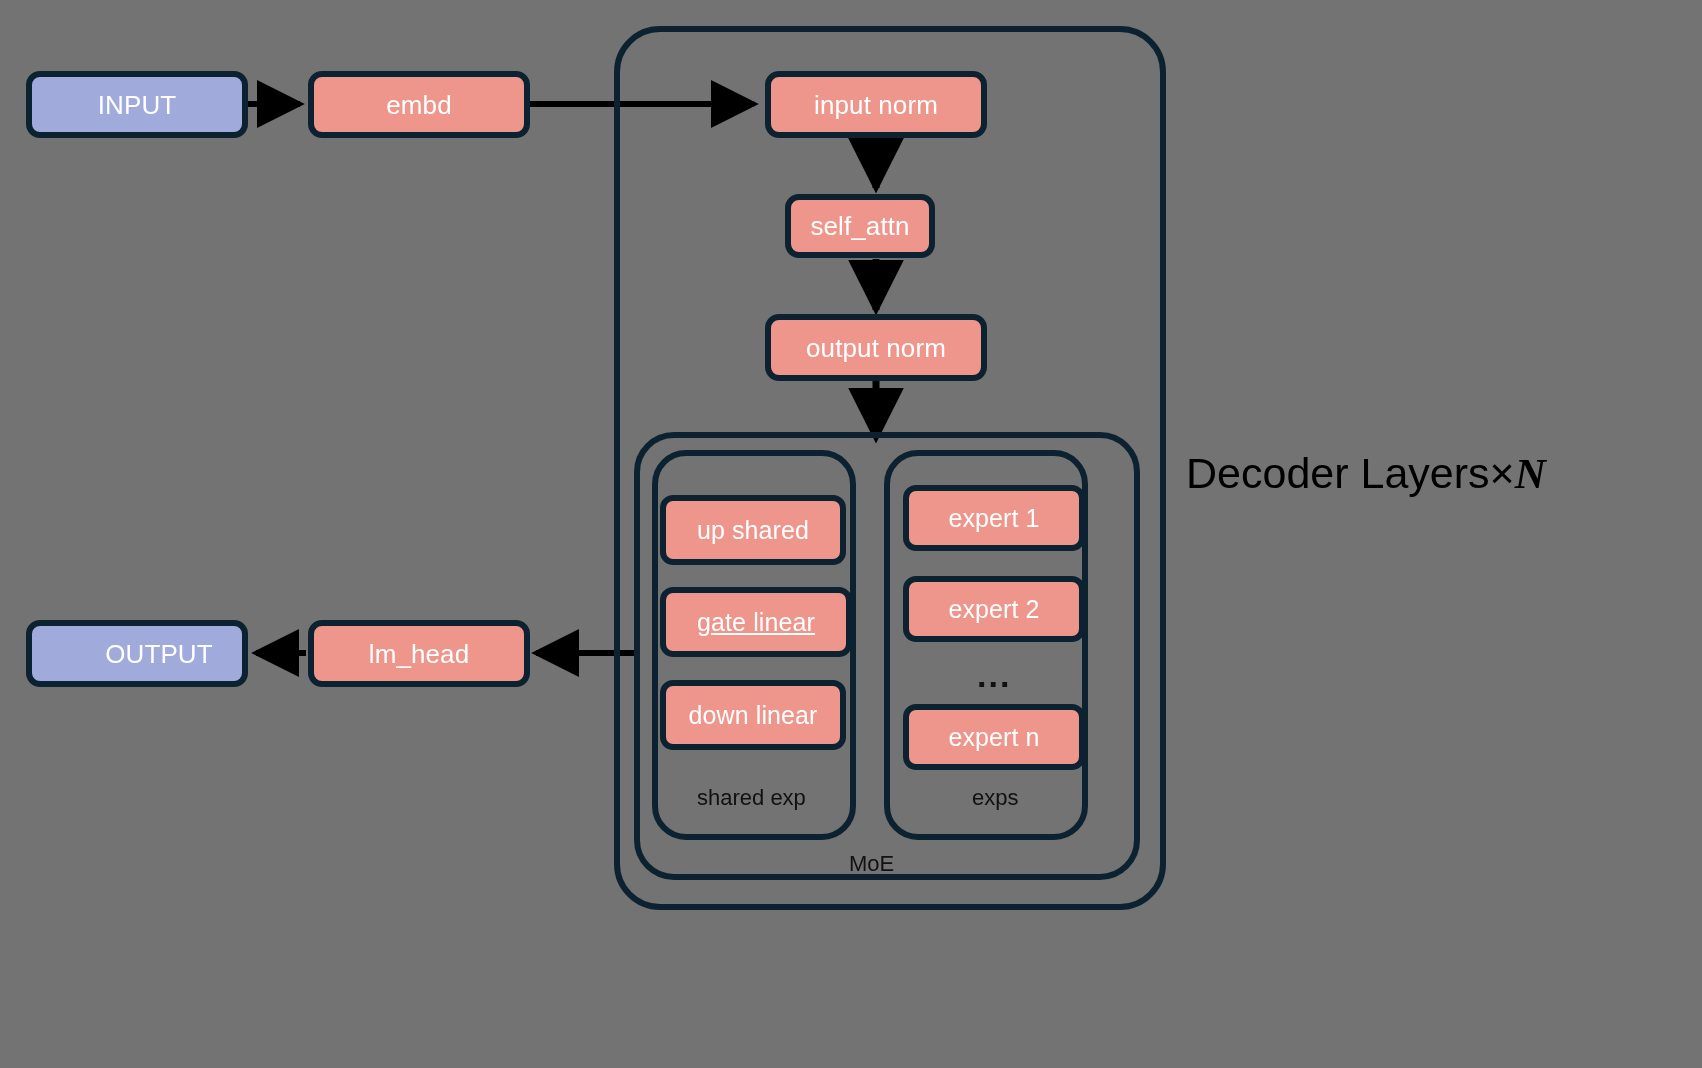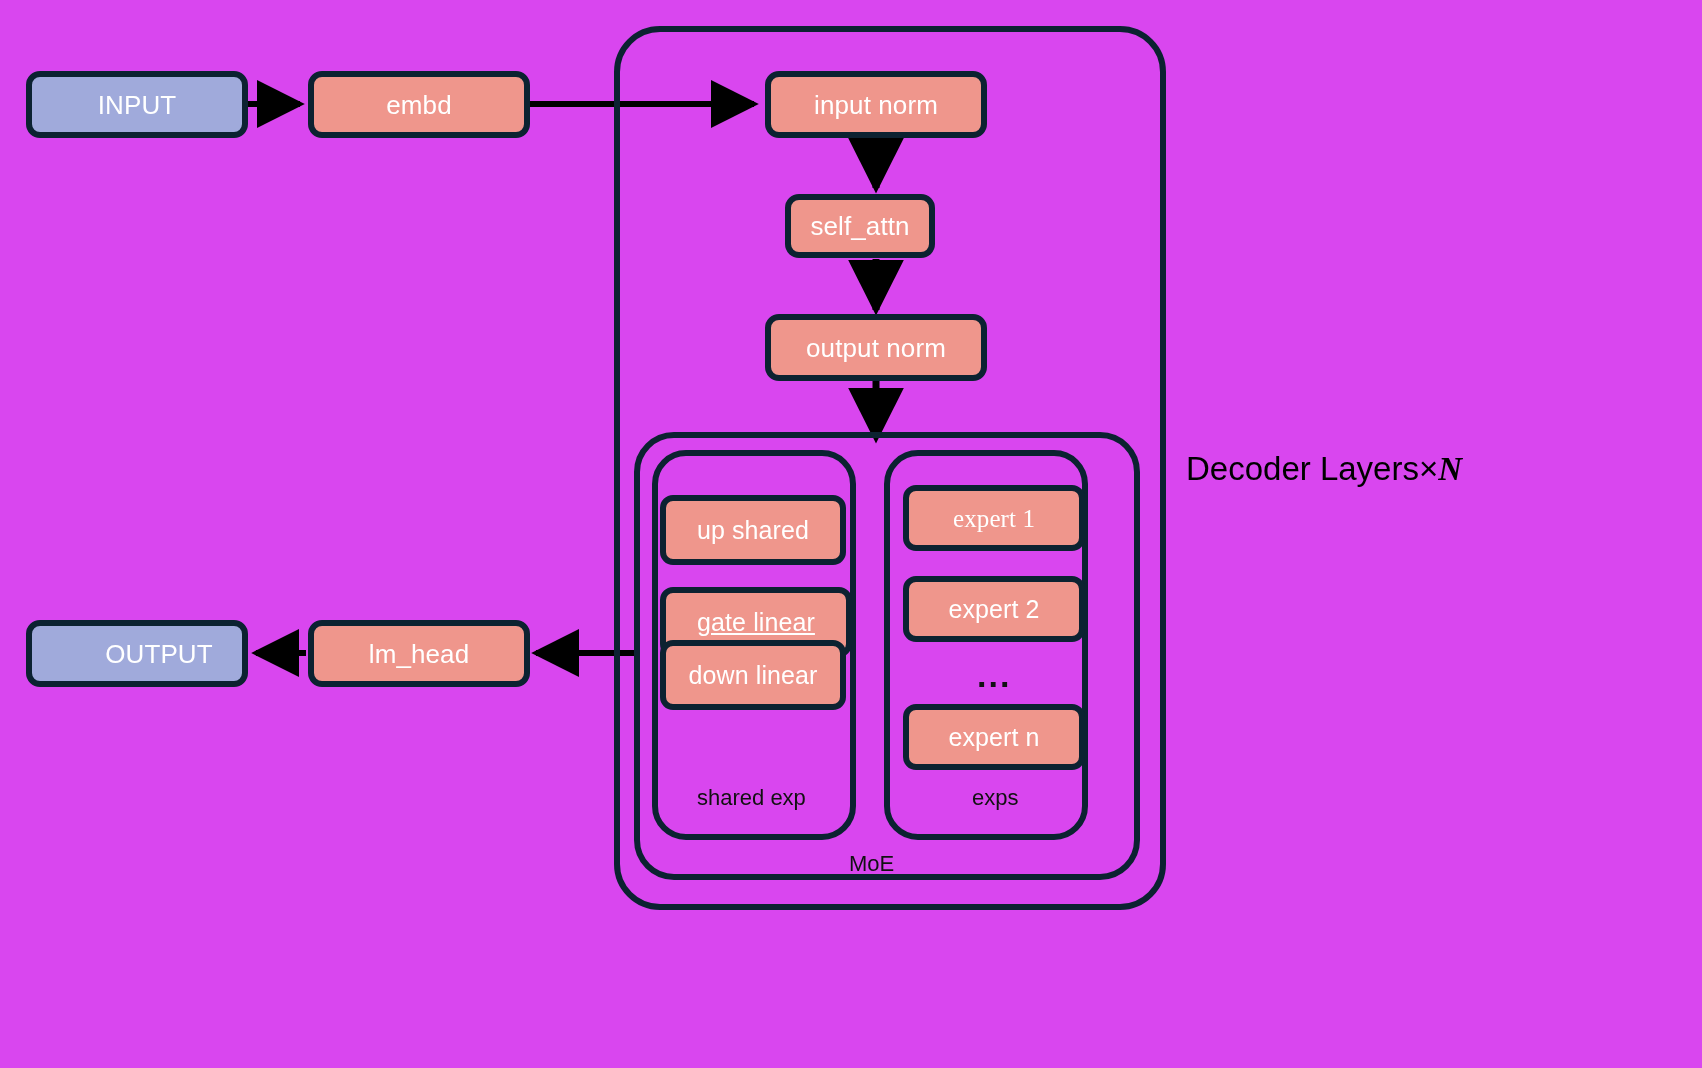--- a/index.html
+++ b/index.html
@@ -8,21 +8,21 @@
     padding: 0;
     background: #ffffff;
   }
   body {
     font-family: "Liberation Sans", sans-serif;
   }
   #stage {
     position: relative;
     width: 1702px;
     height: 1068px;
-    background: #d946ef;
+    background: #737373;
     overflow: hidden;
   }
   #svg-layer {
     position: absolute;
     left: 0; top: 0;
     width: 1702px;
     height: 1068px;
   }
 
   
@@ -67,21 +67,21 @@
   
   .label {
     position: absolute;
     color: #111111;
     font-family: "Liberation Sans", sans-serif;
     font-size: 22px;
     line-height: 1;
     white-space: nowrap;
   }
   .label.big {
-    font-size: 33px;
+    font-size: 43px;
     color: #000000;
   }
   .label .var {
     font-family: "Liberation Serif", serif;
     font-style: italic;
     font-weight: bold;
   }
   .ellipsis {
     position: absolute;
     color: #111111;
@@ -148,25 +148,25 @@
   </div>
 
   <div class="node salmon small" style="left:660px; top:495px; width:186px; height:70px;">
     <span>up shared</span>
   </div>
 
   <div class="node salmon small" style="left:660px; top:587px; width:192px; height:70px;text-decoration:underline;">
     <span>gate linear</span>
   </div>
 
-  <div class="node salmon small" style="left:660px; top:640px; width:186px; height:70px;">
+  <div class="node salmon small" style="left:660px; top:680px; width:186px; height:70px;">
     <span>down linear</span>
   </div>
 
-  <div class="node salmon small" style="left:903px; top:485px; width:182px; height:66px;font-family:Liberation Serif, serif;">
+  <div class="node salmon small" style="left:903px; top:485px; width:182px; height:66px;">
     <span>expert 1</span>
   </div>
 
   <div class="node salmon small" style="left:903px; top:576px; width:182px; height:66px;">
     <span>expert 2</span>
   </div>
 
   <div class="ellipsis" style="left:977px; top:658px;">...</div>
 
   <div class="node salmon small" style="left:903px; top:704px; width:182px; height:66px;">

